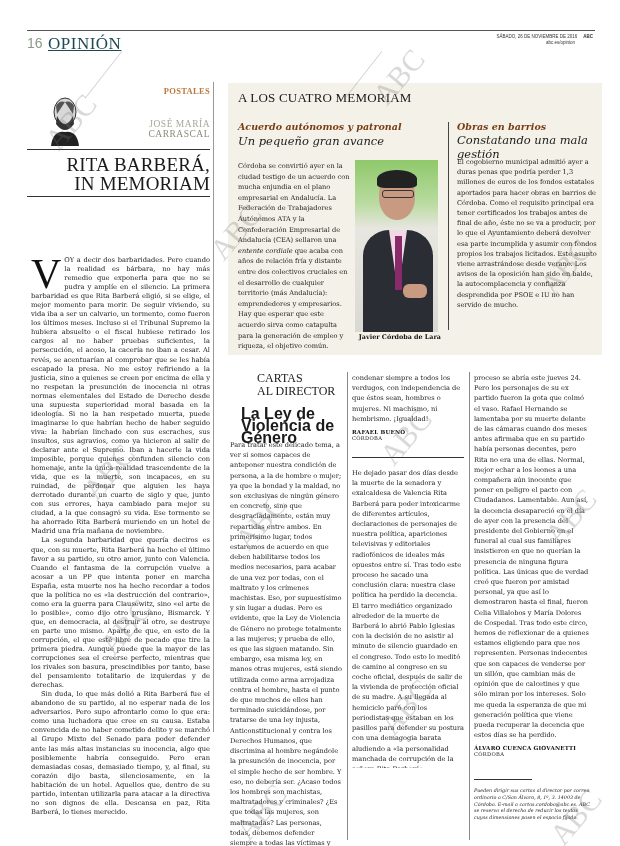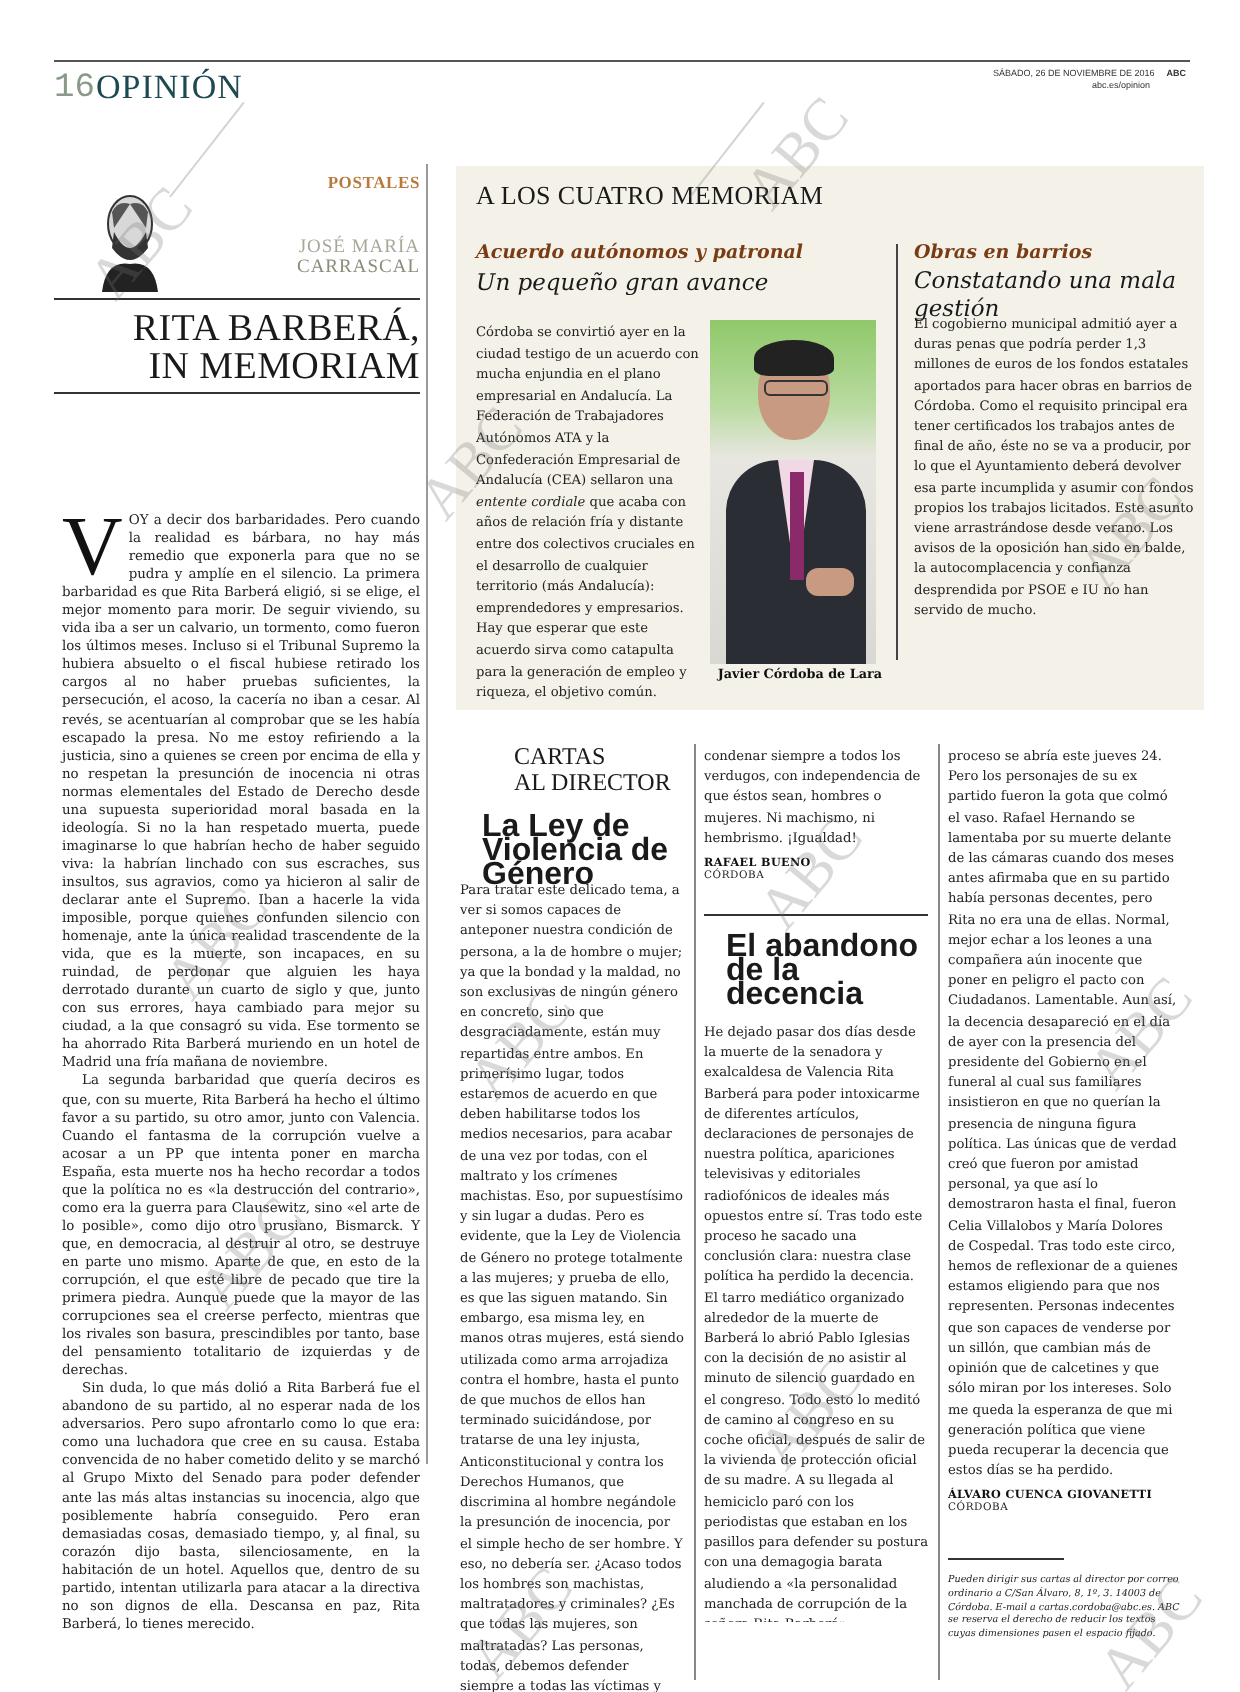--- a/index.html
+++ b/index.html
@@ -1,20 +1,20 @@
 <!DOCTYPE html>
 <html><head>
 <meta charset="utf-8">
 <style>
   html, body { margin:0; padding:0; background:#ffffff; }
   body { width:620px; height:846px; position:relative; overflow:hidden; font-family:"DejaVu Serif", serif; color:#1a1a1a; }
 
   .topline { position:absolute; left:27px; top:30px; width:568px; height:1px; background:#555; }
-  .pagenum { position:absolute; left:27px; top:35px; font-family:Liberation Mono, monospace; font-size:17px; color:#8a9a88; }
-  .section { position:absolute; left:48px; top:34px; font-family:"Liberation Serif", serif; font-size:17px; color:#1d4a52; letter-spacing:0.5px; }
+  .pagenum { position:absolute; left:27px; top:35px; font-family:Liberation Sans, sans-serif; font-size:14px; color:#8a9a88; }
+  .section { position:absolute; left:48px; top:34px; font-family:"Liberation Serif", serif; font-size:17px; color:#1d4a52; letter-spacing:0.5px;text-decoration:underline; }
   .dateline { position:absolute; right:27px; top:34px; text-align:right; font-family:"Liberation Sans", sans-serif; font-size:4.5px; color:#333; line-height:6px; }
   .dateline .abc { font-weight:bold; margin-left:6px; }
 
   
   .leftcol { position:absolute; left:27px; top:82px; width:183px; }
   .vrule { position:absolute; left:213px; top:82px; width:1px; height:650px; background:#999; }
   .portrait { position:absolute; left:20px; top:10px; width:36px; height:54px; }
   .postales { position:absolute; right:0; top:4px; font-family:"Liberation Serif", serif; font-weight:bold; font-size:8.5px; color:#b87a3c; letter-spacing:0.3px;padding-left:28px; }
   .author { position:absolute; right:0; top:37px; text-align:right; font-family:"Liberation Serif", serif; font-size:9.5px; line-height:10px; color:#a8a89a; letter-spacing:0.5px; }
   .author .l2 { color:#8b8b7c; }
@@ -135,21 +135,20 @@
 <div class="lh first">La Ley de Violencia de Género</div>
 <div class="col col1">Para tratar este delicado tema, a ver si somos capaces de anteponer nuestra condición de persona, a la de hombre o mujer; ya que la bondad y la maldad, no son exclusivas de ningún género en concreto, sino que desgraciadamente, están muy repartidas entre ambos. En primerísimo lugar, todos estaremos de acuerdo en que deben habilitarse todos los medios necesarios, para acabar de una vez por todas, con el maltrato y los crímenes machistas. Eso, por supuestísimo y sin lugar a dudas. Pero es evidente, que la Ley de Violencia de Género no protege totalmente a las mujeres; y prueba de ello, es que las siguen matando. Sin embargo, esa misma ley, en manos otras mujeres, está siendo utilizada como arma arrojadiza contra el hombre, hasta el punto de que muchos de ellos han terminado suicidándose, por tratarse de una ley injusta, Anticonstitucional y contra los Derechos Humanos, que discrimina al hombre negándole la presunción de inocencia, por el simple hecho de ser hombre. Y eso, no debería ser. ¿Acaso todos los hombres son machistas, maltratadores y criminales? ¿Es que todas las mujeres, son maltratadas? Las personas, todas, debemos defender siempre a todas las víctimas y</div>
 
 <div class="cvrule" style="left:347px; top:372px; height:468px;"></div>
 
 <div class="col col2">
   <div>condenar siempre a todos los verdugos, con independencia de que éstos sean, hombres o mujeres. Ni machismo, ni hembrismo. ¡Igualdad!</div>
   <div class="sig">RAFAEL BUENO</div>
   <div class="sigcity">CÓRDOBA</div>
   <div class="sep"></div>
-  <div class="lh">El abandono de la decencia</div>
   <div style="height:300px; overflow:hidden;">He dejado pasar dos días desde la muerte de la senadora y exalcaldesa de Valencia Rita Barberá para poder intoxicarme de diferentes artículos, declaraciones de personajes de nuestra política, apariciones televisivas y editoriales radiofónicos de ideales más opuestos entre sí. Tras todo este proceso he sacado una conclusión clara: nuestra clase política ha perdido la decencia. El tarro mediático organizado alrededor de la muerte de Barberá lo abrió Pablo Iglesias con la decisión de no asistir al minuto de silencio guardado en el congreso. Todo esto lo meditó de camino al congreso en su coche oficial, después de salir de la vivienda de protección oficial de su madre. A su llegada al hemiciclo paró con los periodistas que estaban en los pasillos para defender su postura con una demagogia barata aludiendo a «la personalidad manchada de corrupción de la señora Rita Barberá» abandonando así el derecho a la presunción de inocencia que él siempre reclama para los suyos. Hay que recordar que la senadora no estaba acusada y tampoco investigada, pues el</div>
 </div>
 
 <div class="cvrule" style="left:469px; top:372px; height:468px;"></div>
 
 <div class="col col3">
   <div>proceso se abría este jueves 24. Pero los personajes de su ex partido fueron la gota que colmó el vaso. Rafael Hernando se lamentaba por su muerte delante de las cámaras cuando dos meses antes afirmaba que en su partido había personas decentes, pero Rita no era una de ellas. Normal, mejor echar a los leones a una compañera aún inocente que poner en peligro el pacto con Ciudadanos. Lamentable. Aun así, la decencia desapareció en el día de ayer con la presencia del presidente del Gobierno en el funeral al cual sus familiares insistieron en que no querían la presencia de ninguna figura política. Las únicas que de verdad creó que fueron por amistad personal, ya que así lo demostraron hasta el final, fueron Celia Villalobos y María Dolores de Cospedal. Tras todo este circo, hemos de reflexionar de a quienes estamos eligiendo para que nos representen. Personas indecentes que son capaces de venderse por un sillón, que cambian más de opinión que de calcetines y que sólo miran por los intereses. Solo me queda la esperanza de que mi generación política que viene pueda recuperar la decencia que estos días se ha perdido.</div>
   <div class="sig">ÁLVARO CUENCA GIOVANETTI</div>
   <div class="sigcity">CÓRDOBA</div>
   <div class="note-rule"></div>

